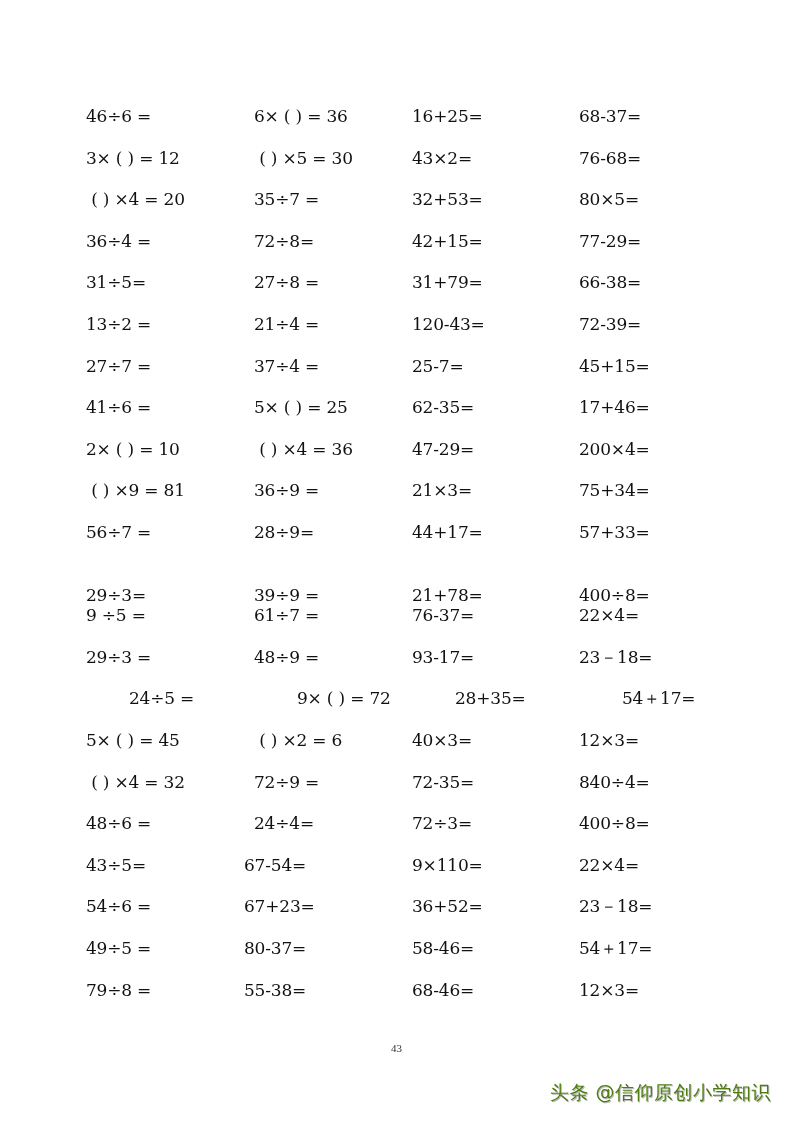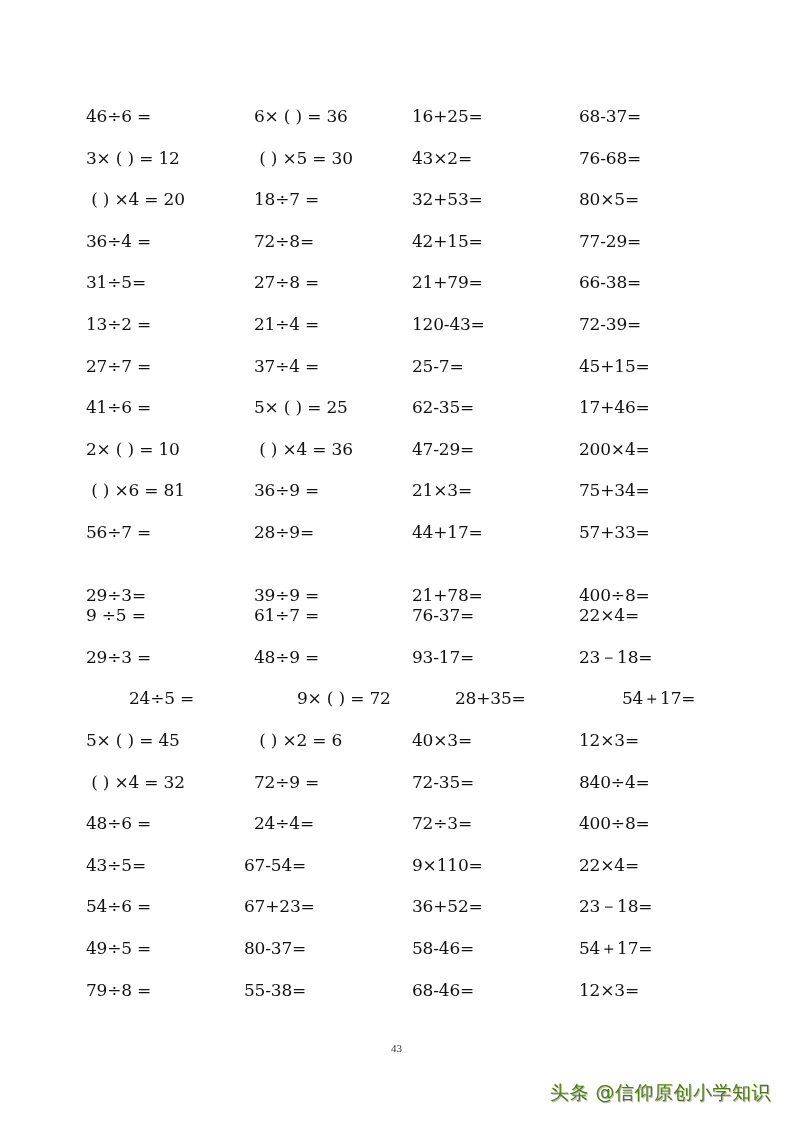--- a/index.html
+++ b/index.html
@@ -40,34 +40,34 @@
         <span class="cell c3">68-37=</span>
       </div>
       <div class="row" style="top: 143px;">
         <span class="cell c0">3× ( ) = 12</span>
         <span class="cell c1"> ( ) ×5 = 30</span>
         <span class="cell c2">43×2=</span>
         <span class="cell c3">76-68=</span>
       </div>
       <div class="row" style="top: 184px;">
         <span class="cell c0"> ( ) ×4 = 20</span>
-        <span class="cell c1">18÷7 =</span>
+        <span class="cell c1">35÷7 =</span>
         <span class="cell c2">32+53=</span>
         <span class="cell c3">80×5=</span>
       </div>
       <div class="row" style="top: 226px;">
         <span class="cell c0">36÷4 =</span>
         <span class="cell c1">72÷8=</span>
         <span class="cell c2">42+15=</span>
         <span class="cell c3">77-29=</span>
       </div>
       <div class="row" style="top: 267px;">
         <span class="cell c0">31÷5=</span>
         <span class="cell c1">27÷8 =</span>
-        <span class="cell c2">21+79=</span>
+        <span class="cell c2">31+79=</span>
         <span class="cell c3">66-38=</span>
       </div>
       <div class="row" style="top: 309px;">
         <span class="cell c0">13÷2 =</span>
         <span class="cell c1">21÷4 =</span>
         <span class="cell c2">120-43=</span>
         <span class="cell c3">72-39=</span>
       </div>
       <div class="row" style="top: 351px;">
         <span class="cell c0">27÷7 =</span>
@@ -81,21 +81,21 @@
         <span class="cell c2">62-35=</span>
         <span class="cell c3">17+46=</span>
       </div>
       <div class="row" style="top: 434px;">
         <span class="cell c0">2× ( ) = 10</span>
         <span class="cell c1"> ( ) ×4 = 36</span>
         <span class="cell c2">47-29=</span>
         <span class="cell c3">200×4=</span>
       </div>
       <div class="row" style="top: 475px;">
-        <span class="cell c0"> ( ) ×6 = 81</span>
+        <span class="cell c0"> ( ) ×9 = 81</span>
         <span class="cell c1">36÷9 =</span>
         <span class="cell c2">21×3=</span>
         <span class="cell c3">75+34=</span>
       </div>
       <div class="row" style="top: 517px;">
         <span class="cell c0">56÷7 =</span>
         <span class="cell c1">28÷9=</span>
         <span class="cell c2">44+17=</span>
         <span class="cell c3">57+33=</span>
       </div>

